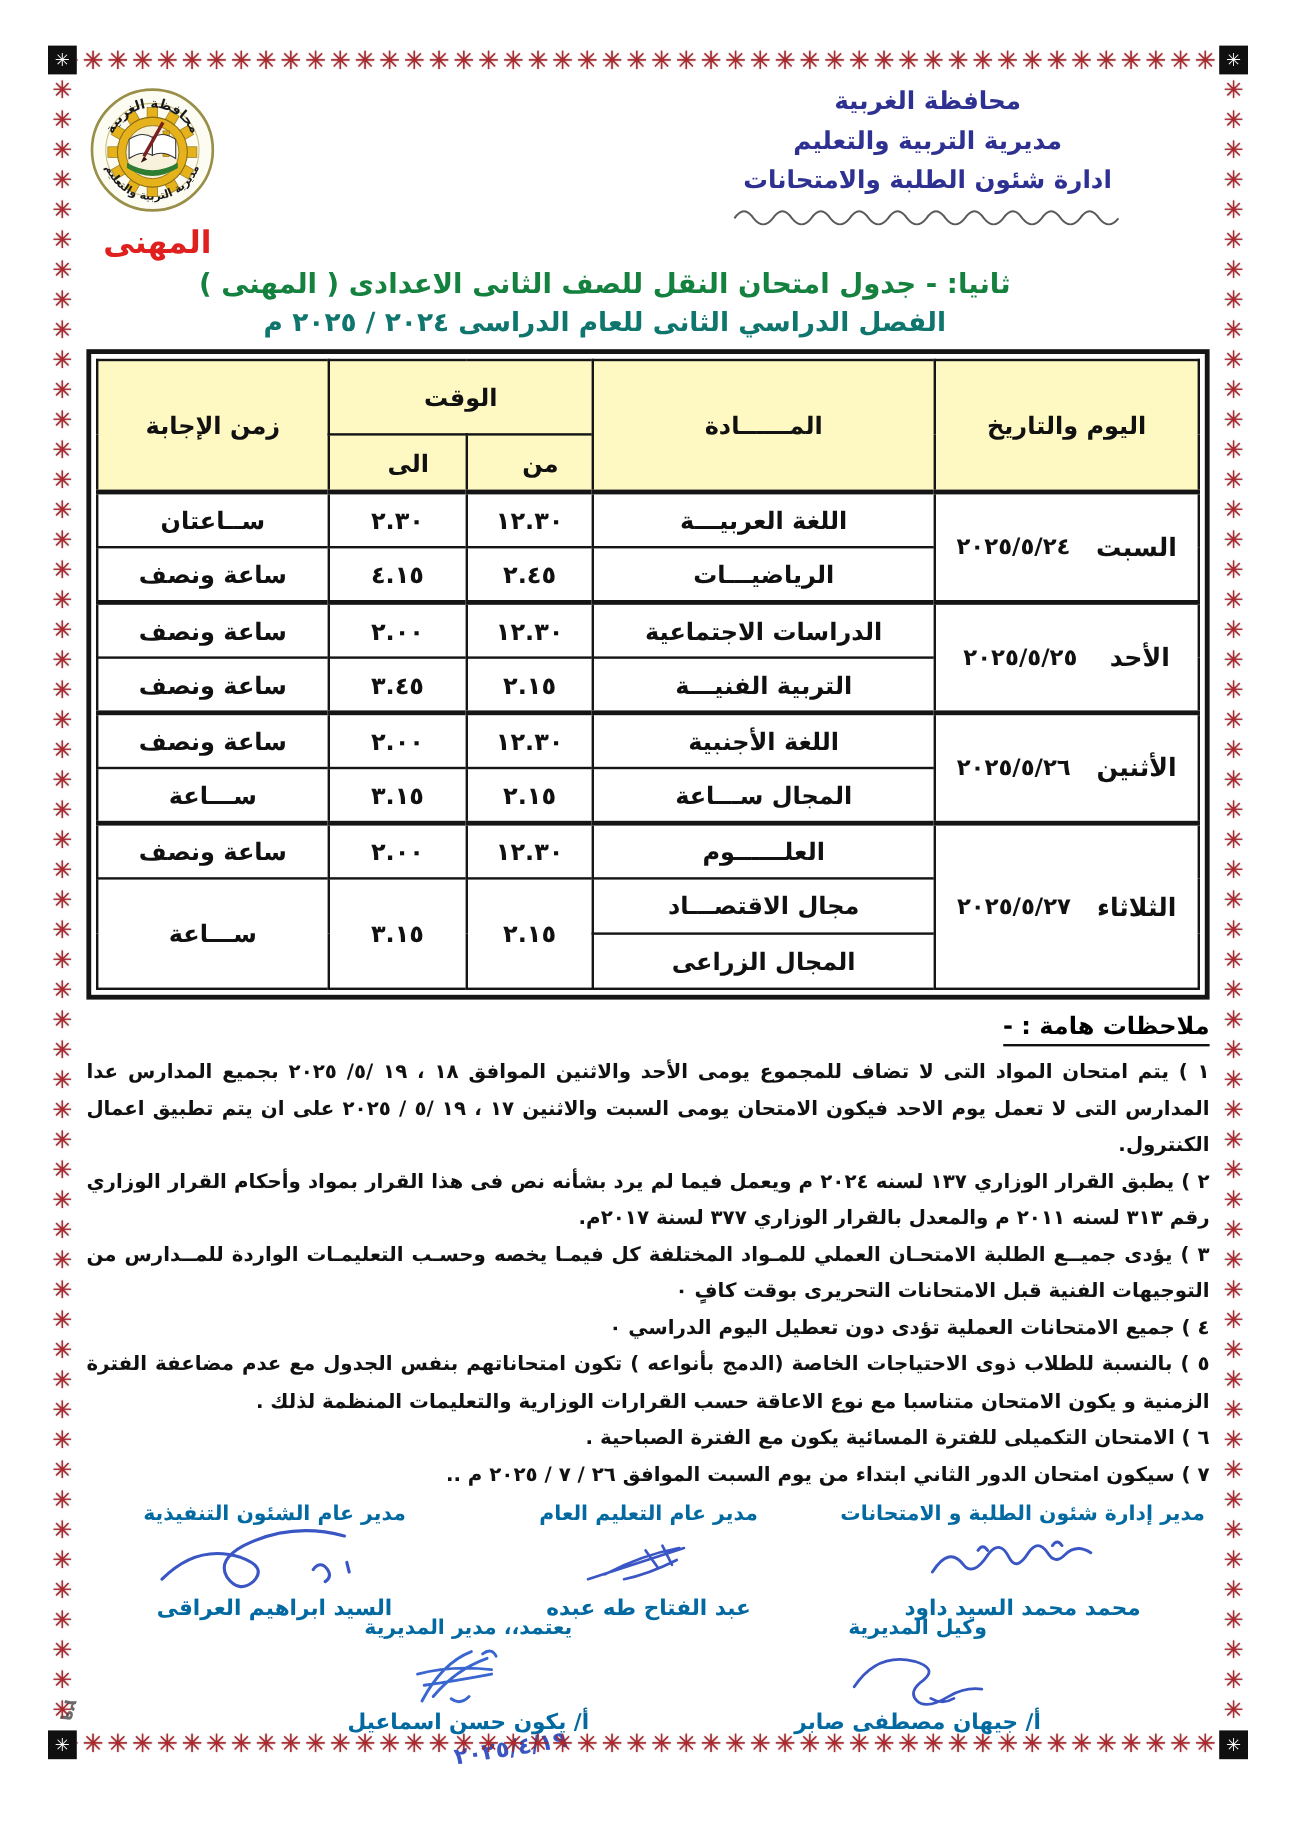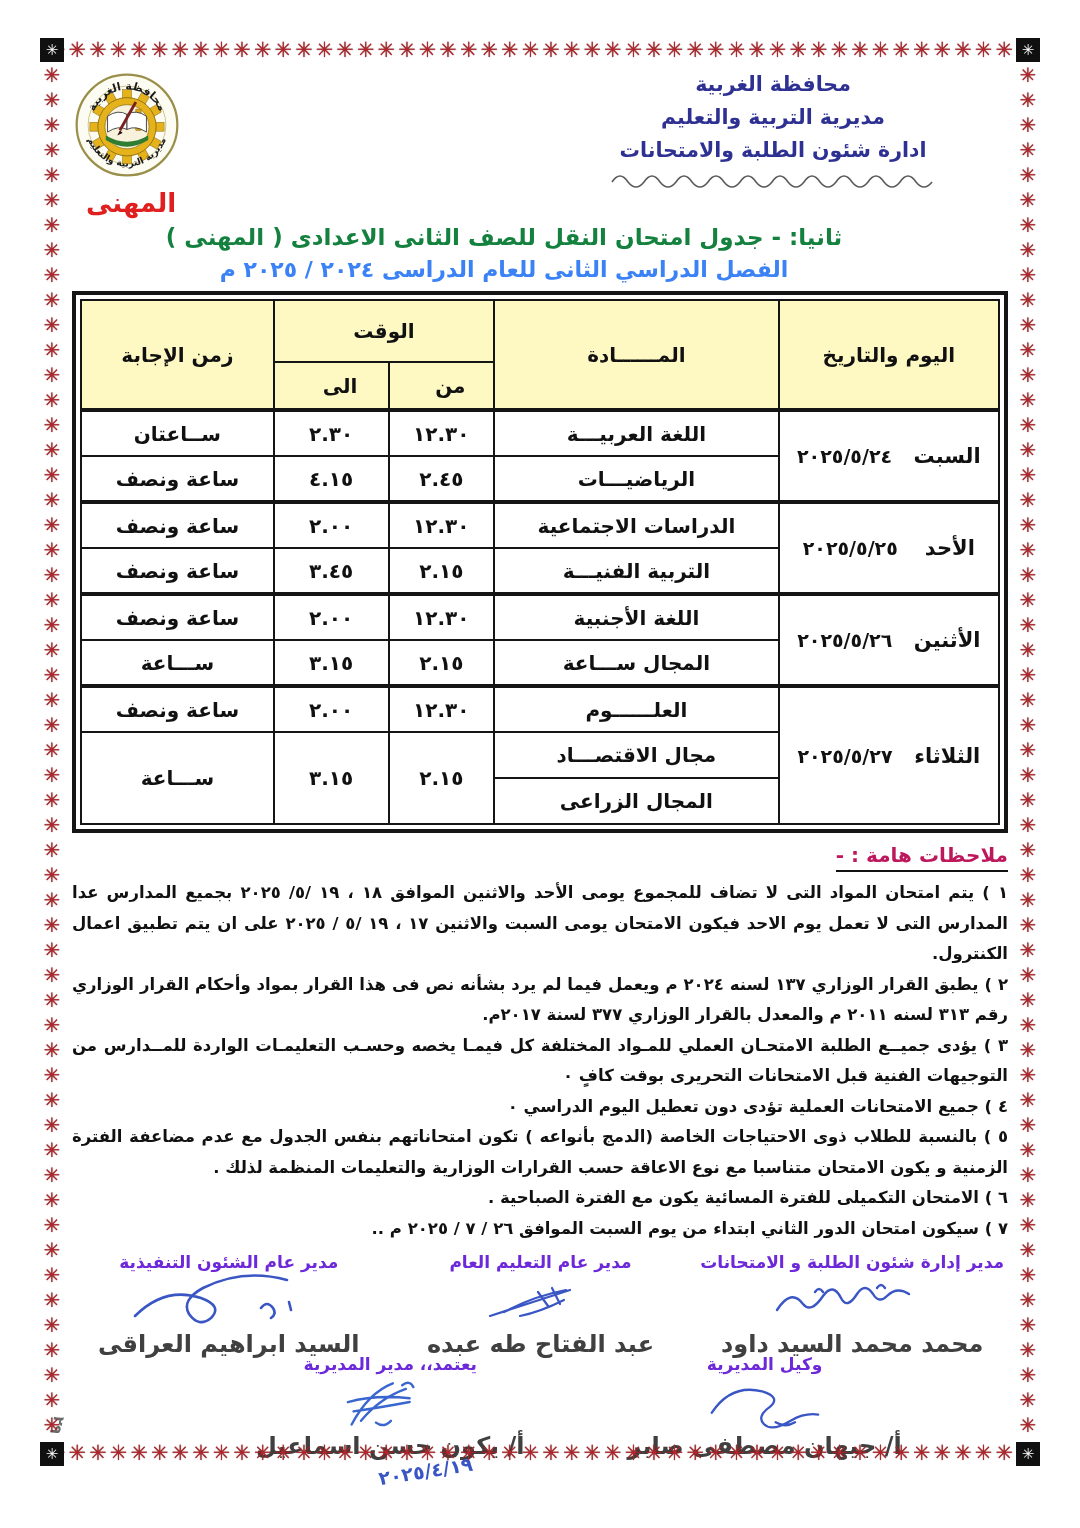--- a/index.html
+++ b/index.html
@@ -32,21 +32,21 @@
   .logo-wrap { position:absolute; left:2px; top:6px; width:106px; height:106px; }
   .evening-label { position:absolute; left:14px; top:122px; color:#e0201f; font-size:26px;
                    font-weight:bold; }
   .org-block { position:absolute; right:50px; top:2px; width:370px; text-align:center;
                color:#2e3192; font-size:20.5px; font-weight:bold; line-height:1.6; }
   .org-divider { margin-top:2px; }
 
   .titles { width:86%; margin-left:auto; margin-right:auto; text-align:center;
             transform:translateX(-36px); }
   .title-line1 { color:#15813f; font-size:23px; font-weight:bold; }
-  .title-line2 { color:#3b82f6; font-size:22px; font-weight:bold; margin-top:7px; }
+  .title-line2 { color:#0f766e; font-size:22px; font-weight:bold; margin-top:7px; }
   .title-line3 { color:#e0201f; font-size:19.5px; font-weight:bold; margin-top:8px; }
 
   
   .table-frame { margin-top:9px; border:4px solid #151515; padding:4px; background:#fff; }
   table.schedule { width:100%; border-collapse:collapse; table-layout:fixed; }
   table.schedule th, table.schedule td {
     border:2.5px solid #151515; text-align:center; vertical-align:middle;
     font-weight:bold; color:#111; }
   table.schedule th { background:#fef9c3; font-size:20px; padding:8px 2px; }
   th.th-time { height:62px; }
@@ -54,36 +54,36 @@
   table.schedule td { font-size:20px; padding:8px 2px; height:46px; background:#fff; }
   col.c-day { width:24%; } col.c-sub { width:31%; }
   col.c-from{ width:11.5%; } col.c-to { width:12.5%; } col.c-dur { width:21%; }
   tr.group-start td { border-top-width:4px; }
   .day-cell { color:#e0201f; }
   .daywrap { display:flex; justify-content:space-evenly; align-items:center; gap:6px; }
   .day-name { font-size:21px; } .day-date { font-size:19px; letter-spacing:1px; }
 
   
   .notes { margin-top:10px; }
-  .notes-heading { display:inline-block; font-size:20px; font-weight:bold; color:#be185d;
+  .notes-heading { display:inline-block; font-size:20px; font-weight:bold; color:#000000;
                    border-bottom:2.5px solid #111; padding-bottom:3px; margin-bottom:6px; }
   .note-item { font-size:16.5px; font-weight:bold; color:#111; line-height:1.85;
                text-align:justify; }
 
   
   .signatures { margin-top:8px; }
   .sig-row { display:flex; }
   .sig-row1 .sig-block { width:33.3%; }
   .sig-row2 { margin-top:-4px; }
   .sig-row2 .sig-block-a { width:40%; margin-right:6%; }
   .sig-row2 .sig-block-b { width:40%; margin-left:8%; }
   .sig-block { text-align:center; position:relative; }
-  .sig-title { color:#6d28d9; font-size:17px; font-weight:bold; }
+  .sig-title { color:#0369a1; font-size:17px; font-weight:bold; }
   .sig-svg { display:block; margin:0 auto; height:58px; }
-  .sig-name { color:#404040; font-size:24px; font-weight:bold; }
+  .sig-name { color:#0369a1; font-size:18px; font-weight:bold; }
   .hand-date { position:absolute; right:28%; bottom:-22px; color:#3a56c4; font-size:19px;
                transform:rotate(-9deg); font-weight:bold; }
   .page-mark { position:absolute; left:-24px; bottom:6px; color:#6a6a6a; font-size:15px;
                transform:rotate(105deg); font-weight:bold; }
 </style>
 </head>
 <body>
 
 <div class="page">
 

